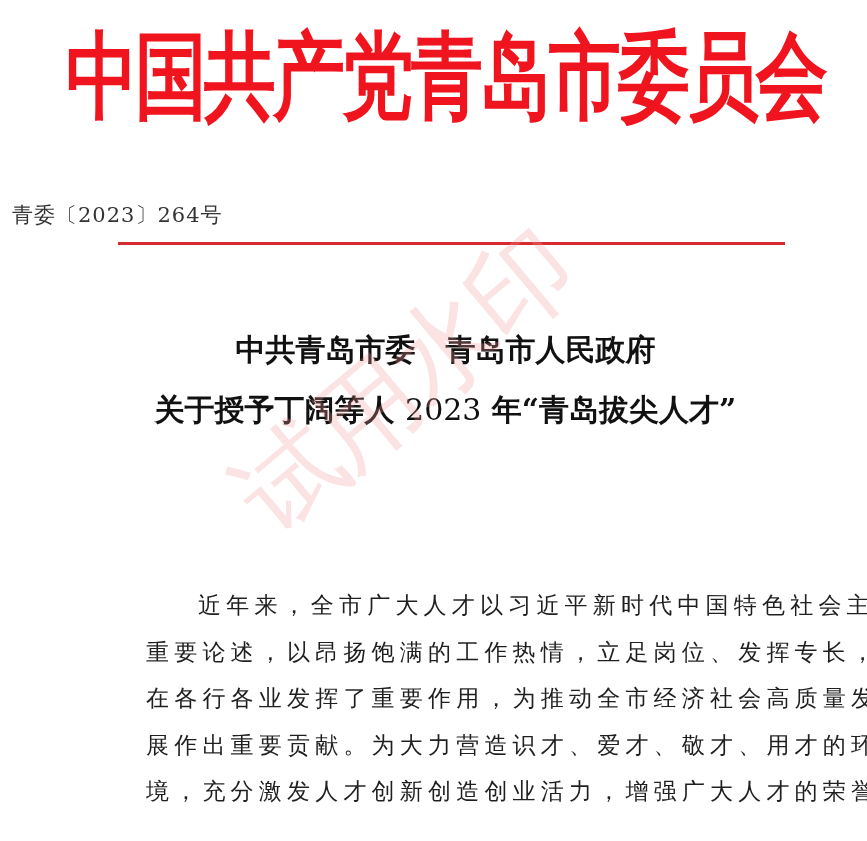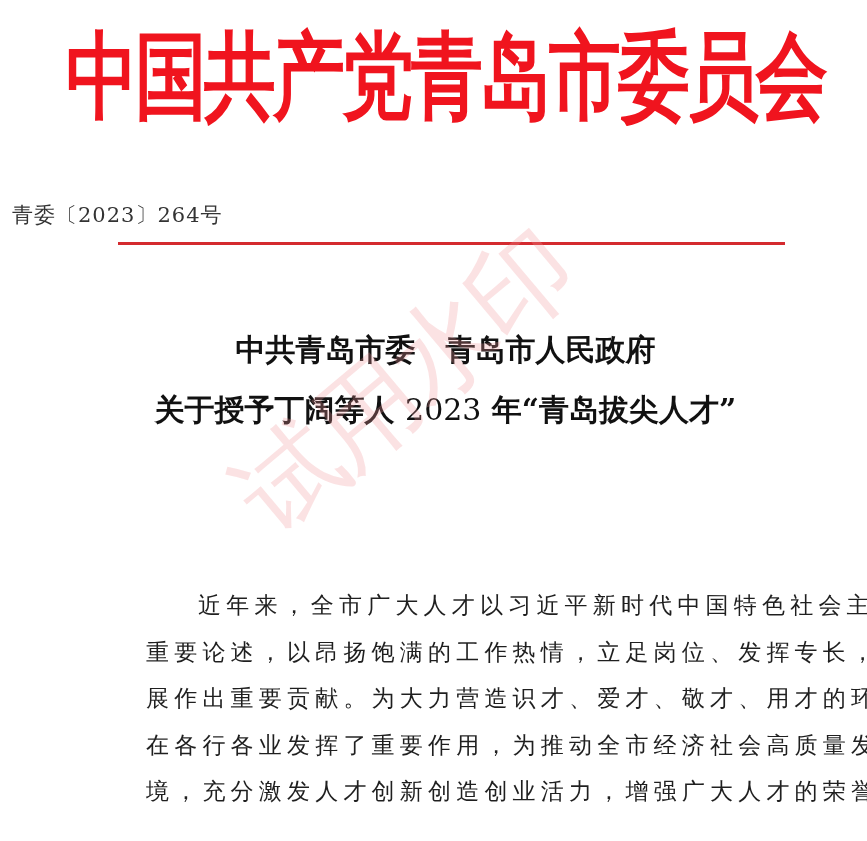--- a/index.html
+++ b/index.html
@@ -140,18 +140,18 @@
 
   <div class="title title-1">中共青岛市委　青岛市人民政府</div>
 
   <div class="title title-2"><span>关于授予丁阔等人 </span><span class="num">2023</span><span> 年“青岛拔尖人才”</span></div>
 
 
 
   <div class="body-text">
     <span class="body-line indent">近年来，全市广大人才以习近平新时代中国特色社会主</span>
     <span class="body-line">重要论述，以昂扬饱满的工作热情，立足岗位、发挥专长，</span>
+    <span class="body-line">在各行各业发挥了重要作用，为推动全市经济社会高质量发</span>
     <span class="body-line">展作出重要贡献。为大力营造识才、爱才、敬才、用才的环</span>
-    <span class="body-line">在各行各业发挥了重要作用，为推动全市经济社会高质量发</span>
     <span class="body-line">境，充分激发人才创新创造创业活力，增强广大人才的荣誉</span>
   </div>
 
 </div>
 
 </body></html>

